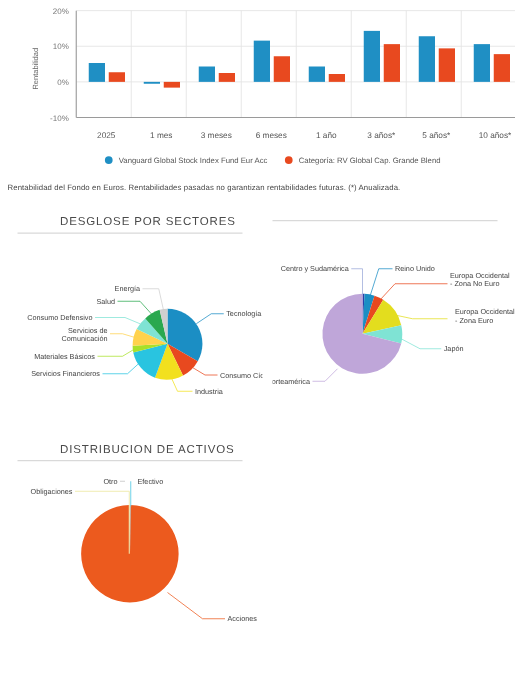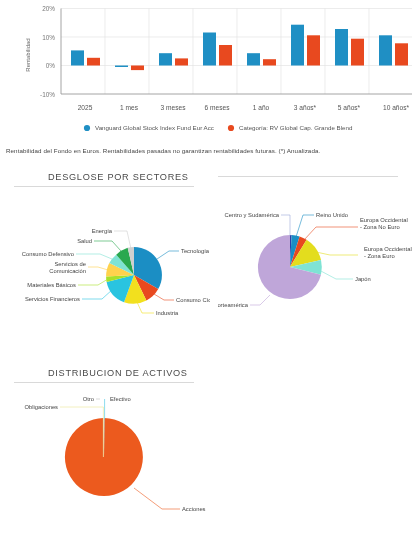--- a/index.html
+++ b/index.html
@@ -50,21 +50,21 @@
   .section-rule {
     margin-top: 4px;
     border-top: 1px solid #d9d9d9;
   }
   .pie-wrap { position: relative; }
   .pie-svg { display: block; }
 
   
   #sectores-section { left: 14px; top: 172px; width: 196px; }
   #regiones-section { left: 218px; top: 172px; width: 196px; }
-  #activos-section  { left: 14px; top: 368px; width: 196px; }
+  #activos-section  { left: 14px; top: 354px; width: 196px; }
 
   .sec-rule-sectores { width: 180px; }
   .sec-rule-regiones { width: 180px; }
   .sec-rule-activos  { width: 180px; }
 </style>
 </head>
 <body>
 
 <div class="page">
 

